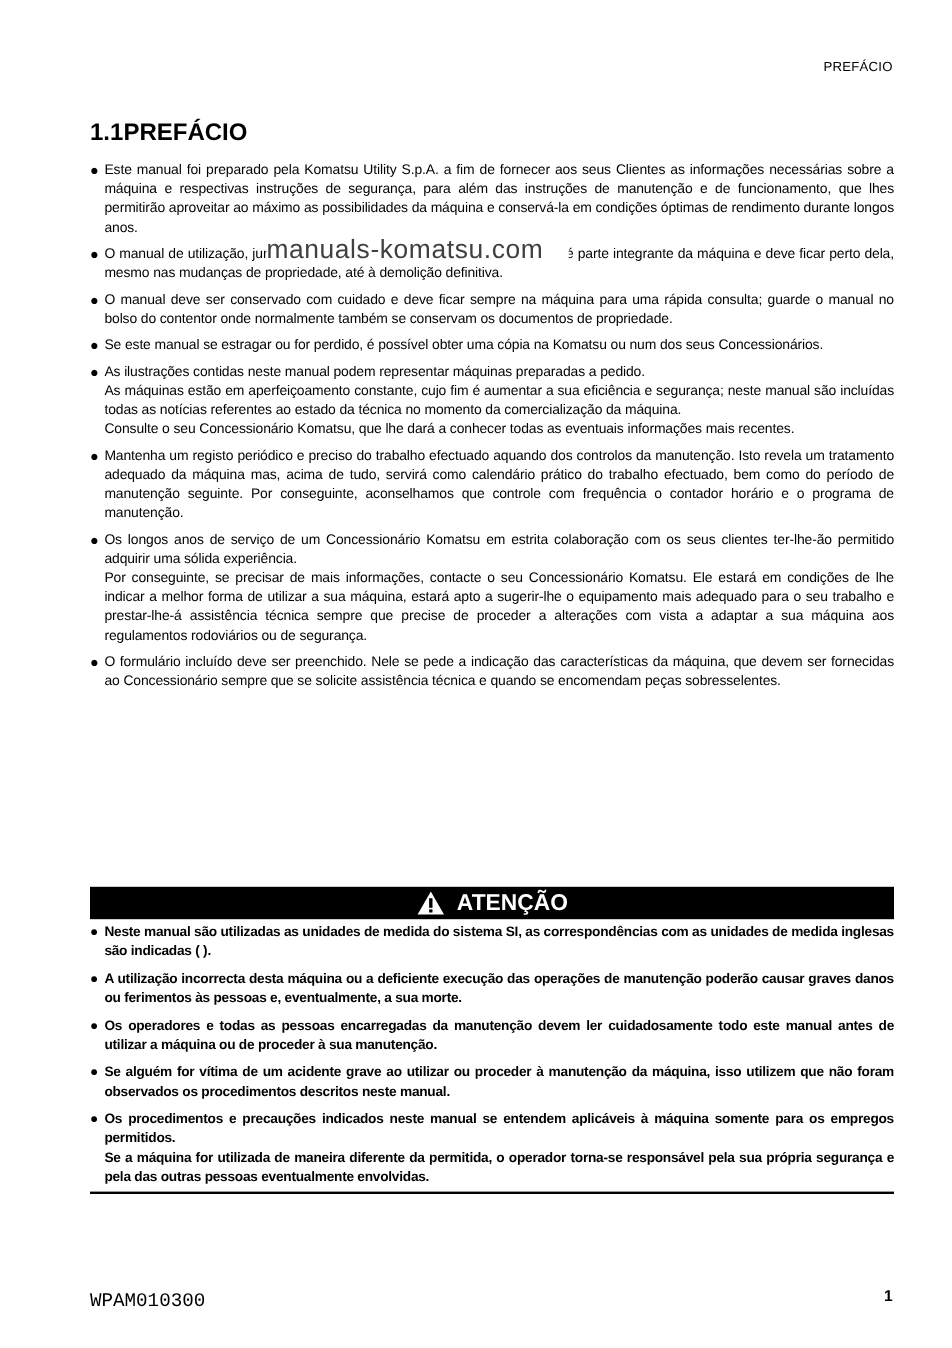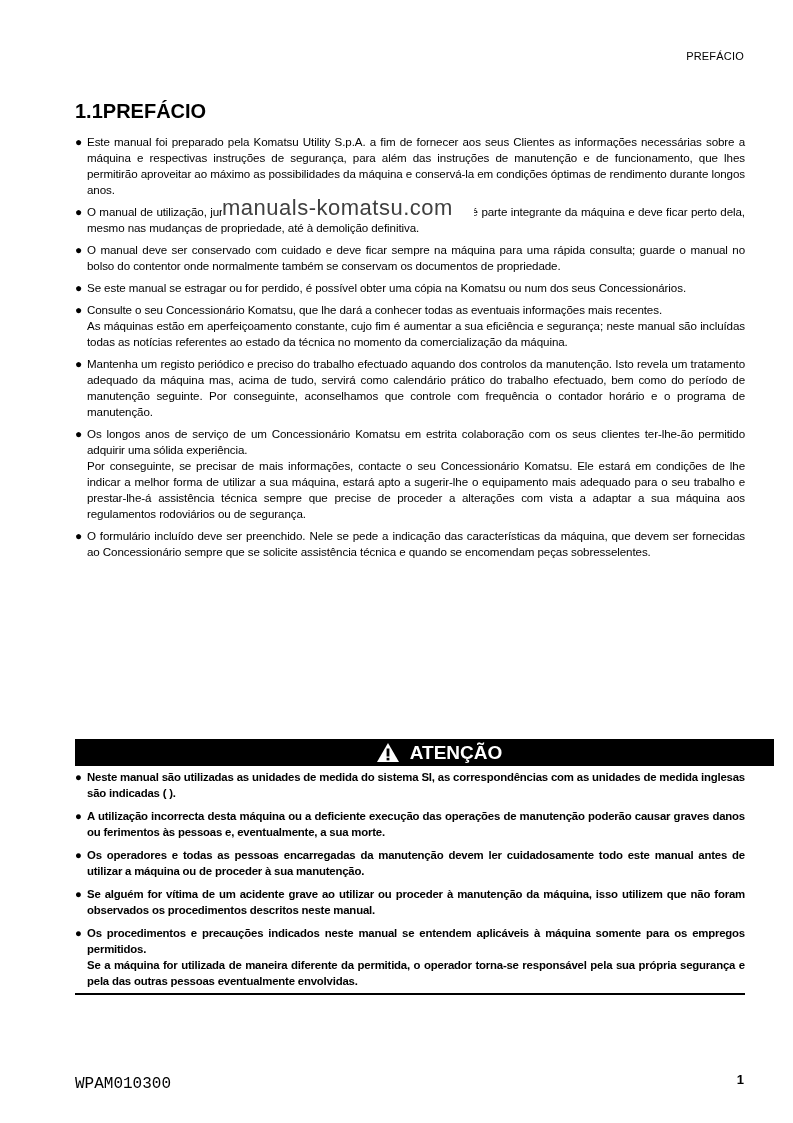--- a/index.html
+++ b/index.html
@@ -32,21 +32,21 @@
     position: absolute; left: 222px; top: 195px;
     font-family: "Liberation Sans", sans-serif; font-size: 22px; color: #404040;
     letter-spacing: 0.5px; background: rgba(255,255,255,0);
   }
   .watermark-bg {
     position: absolute; left: 222px; top: 199px; width: 252px; height: 20px; background: #fff;
   }
   .warning-bar {
     position: absolute; left: 75px; top: 739px; width: 670px; height: 27px;
     background: #000; color: #fff; display: flex; align-items: center; justify-content: center;
-    font-family: "Liberation Sans", sans-serif; font-weight: bold; font-size: 19px; padding-left: 29px;
+    font-family: "Liberation Sans", sans-serif; font-weight: bold; font-size: 19px;
   }
   .warning-bar svg { margin-right: 10px; }
   .warning-list {
     position: absolute; left: 75px; top: 769px; width: 670px;
     list-style: none; margin: 0; padding: 0;
     font-family: "Liberation Sans", sans-serif; font-weight: bold; font-size: 11.4px; line-height: 16px;
     letter-spacing: -0.2px;
   }
   .warning-list li { position: relative; padding-left: 12px; margin-bottom: 7px; text-align: justify; }
   .warning-list li .bullet { position: absolute; left: 0; top: 0; font-weight: normal; }
@@ -86,22 +86,23 @@
     <li>
         <span class="bullet">●</span>
       <p>O manual deve ser conservado com cuidado e deve ficar sempre na máquina para uma rápida consulta; guarde o manual no bolso do contentor onde normalmente também se conservam os documentos de propriedade.</p>
       </li>
     <li>
         <span class="bullet">●</span>
       <p>Se este manual se estragar ou for perdido, é possível obter uma cópia na Komatsu ou num dos seus Concessionários.</p>
       </li>
     <li>
         <span class="bullet">●</span>
+      <p>As ilustrações contidas neste manual podem representar máquinas preparadas a pedido.</p>
+      <p>As máquinas estão em aperfeiçoamento constante, cujo fim é aumentar a sua eficiência e segurança; neste manual são incluídas todas as notícias referentes ao estado da técnica no momento da comercialização da máquina.</p>
       <p>Consulte o seu Concessionário Komatsu, que lhe dará a conhecer todas as eventuais informações mais recentes.</p>
-      <p>As máquinas estão em aperfeiçoamento constante, cujo fim é aumentar a sua eficiência e segurança; neste manual são incluídas todas as notícias referentes ao estado da técnica no momento da comercialização da máquina.</p>
       </li>
     <li>
         <span class="bullet">●</span>
       <p>Mantenha um registo periódico e preciso do trabalho efectuado aquando dos controlos da manutenção. Isto revela um tratamento adequado da máquina mas, acima de tudo, servirá como calendário prático do trabalho efectuado, bem como do período de manutenção seguinte. Por conseguinte, aconselhamos que controle com frequência o contador horário e o programa de manutenção.</p>
       </li>
     <li>
         <span class="bullet">●</span>
       <p>Os longos anos de serviço de um Concessionário Komatsu em estrita colaboração com os seus clientes ter-lhe-ão permitido adquirir uma sólida experiência.</p>
       <p>Por conseguinte, se precisar de mais informações, contacte o seu Concessionário Komatsu. Ele estará em condições de lhe indicar a melhor forma de utilizar a sua máquina, estará apto a sugerir-lhe o equipamento mais adequado para o seu trabalho e prestar-lhe-á assistência técnica sempre que precise de proceder a alterações com vista a adaptar a sua máquina aos regulamentos rodoviários ou de segurança.</p>
       </li>

